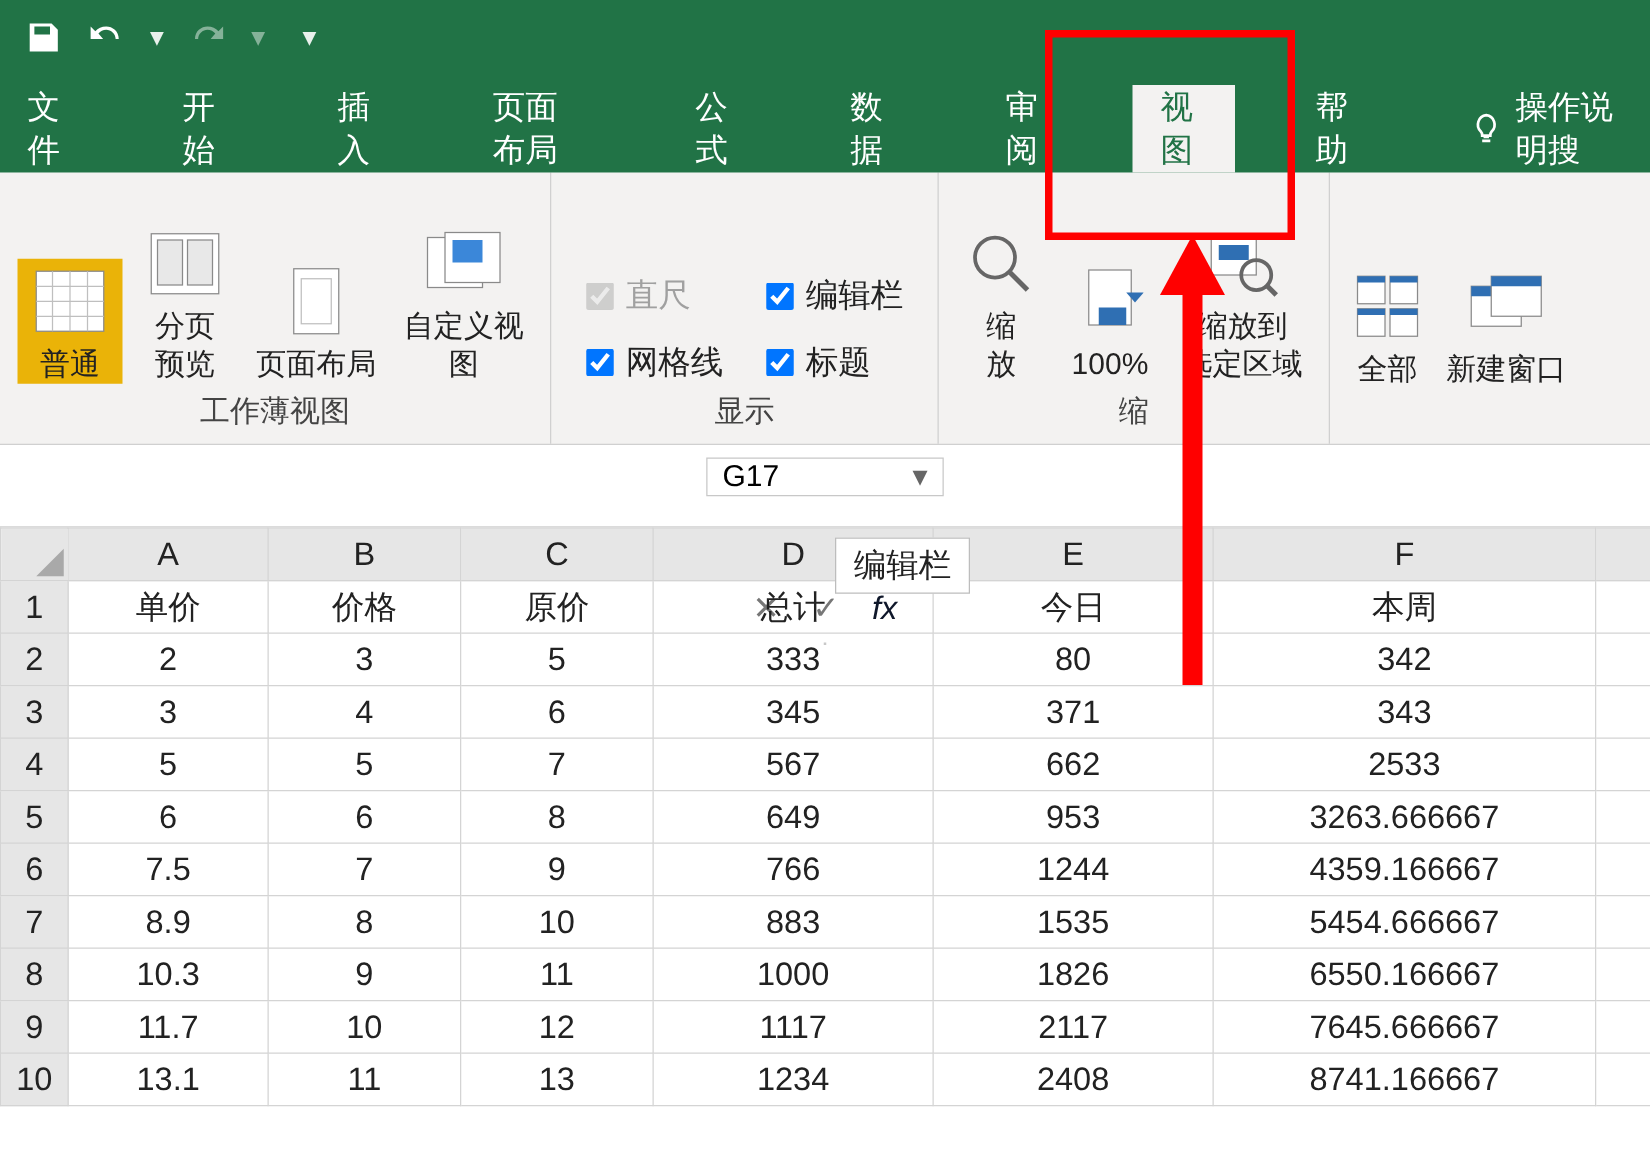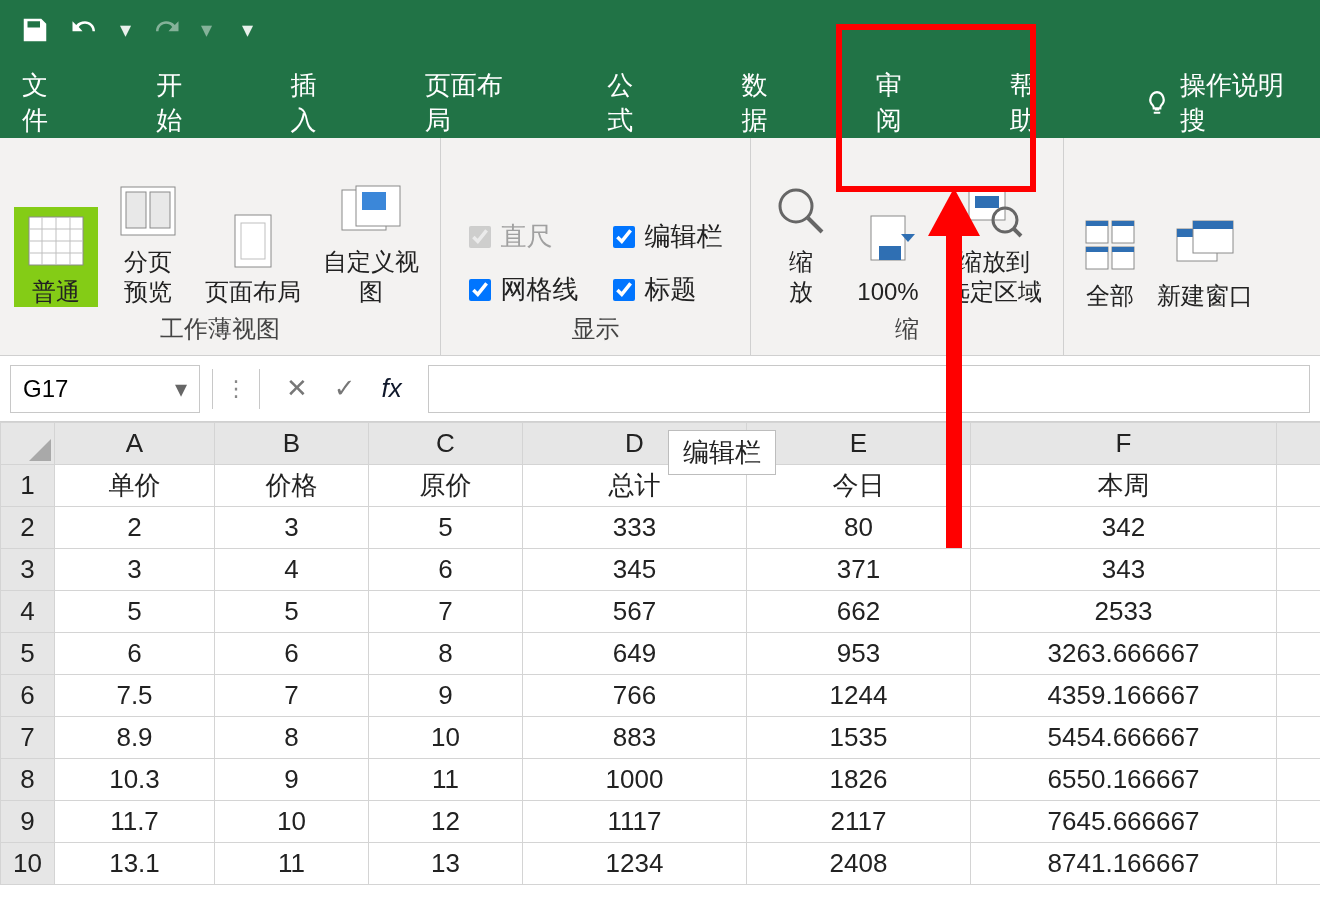--- a/index.html
+++ b/index.html
@@ -18,28 +18,28 @@
 
   
   .ribbon { background: #f3f2f1; height: 218px; display: flex; border-bottom: 1px solid #d0d0d0; }
   .group { border-right: 1px solid #d0d0d0; padding: 8px 14px 0 14px; display:flex; flex-direction:column; align-items:center; }
   .group-body { flex:1; display:flex; align-items:flex-end; gap: 8px; }
   .group-label { font-size: 24px; color:#444; padding: 6px 0 10px 0; text-align:right; }
   .big-btn { display:flex; flex-direction:column; align-items:center; width: 84px; cursor:pointer; }
   .big-btn.w2 { width: 110px; }
   .big-btn .ico { width:64px; height:60px; display:flex; align-items:center; justify-content:center; margin-top:4px; }
   .big-btn .lbl { font-size: 24px; color:#222; text-align:center; line-height:1.25; margin-top:6px; }
-  .big-btn.active { background:#84cc16; }
+  .big-btn.active { background:#eab308; }
   .chk-col { display:flex; flex-direction:column; gap:18px; padding-top:22px; font-size:26px; color:#222; }
   .chk { display:flex; align-items:center; gap:10px; }
   .chk input { width:22px; height:22px; }
   .chk.disabled { color:#a0a0a0; }
 
   
-  .fbar { height: 66px; display:flex; align-items:center; padding: 10px 10px; gap:12px; border-bottom:1px solid #d0d0d0; }
+  .fbar { height: 66px; display:flex; align-items:center; padding: 10px 10px; gap:12px; border-bottom:1px solid #d0d0d0;flex-direction:column; }
   .namebox { width:190px; height:48px; border:1px solid #c8c8c8; font-size:24px; padding:0 12px; display:flex; align-items:center; justify-content:space-between; background:#fff; }
   .namebox .dd { color:#666; }
   .fx-seg { display:flex; align-items:center; gap:26px; padding:0 14px; }
   .fx-btn { font-size:26px; color:#777; }
   .fx-input { flex:1; height:48px; border:1px solid #c8c8c8; background:#fff; }
   .v-sep { width:1px; height:40px; background:#c8c8c8; }
 
   
   .tooltip { position:absolute; left:668px; top:430px; background:#fff; border:1px solid #bdbdbd; padding:4px 14px; font-size:26px; color:#222; z-index:10; }
 
@@ -87,20 +87,21 @@
 </div>
 
 <div class="menubar">
   <div class="tab">文件</div>
   <div class="tab">开始</div>
   <div class="tab">插入</div>
   <div class="tab">页面布局</div>
   <div class="tab">公式</div>
   <div class="tab">数据</div>
   <div class="tab">审阅</div>
+  <div class="tab active">视图</div>
   <div class="tab">帮助</div>
   <div class="tab last">
     <span>
       <svg width="26" height="26" viewBox="0 0 24 24">
           <path fill="none" stroke="#fff" stroke-width="2" d="M9 21h6M10 18h4M12 2a7 7 0 0 0-4 12c1 1 1 2 1 3h6c0-1 0-2 1-3a7 7 0 0 0-4-12z"></path>
         </svg>
     </span>
     <span>操作说明搜</span>
   </div>
 </div>

